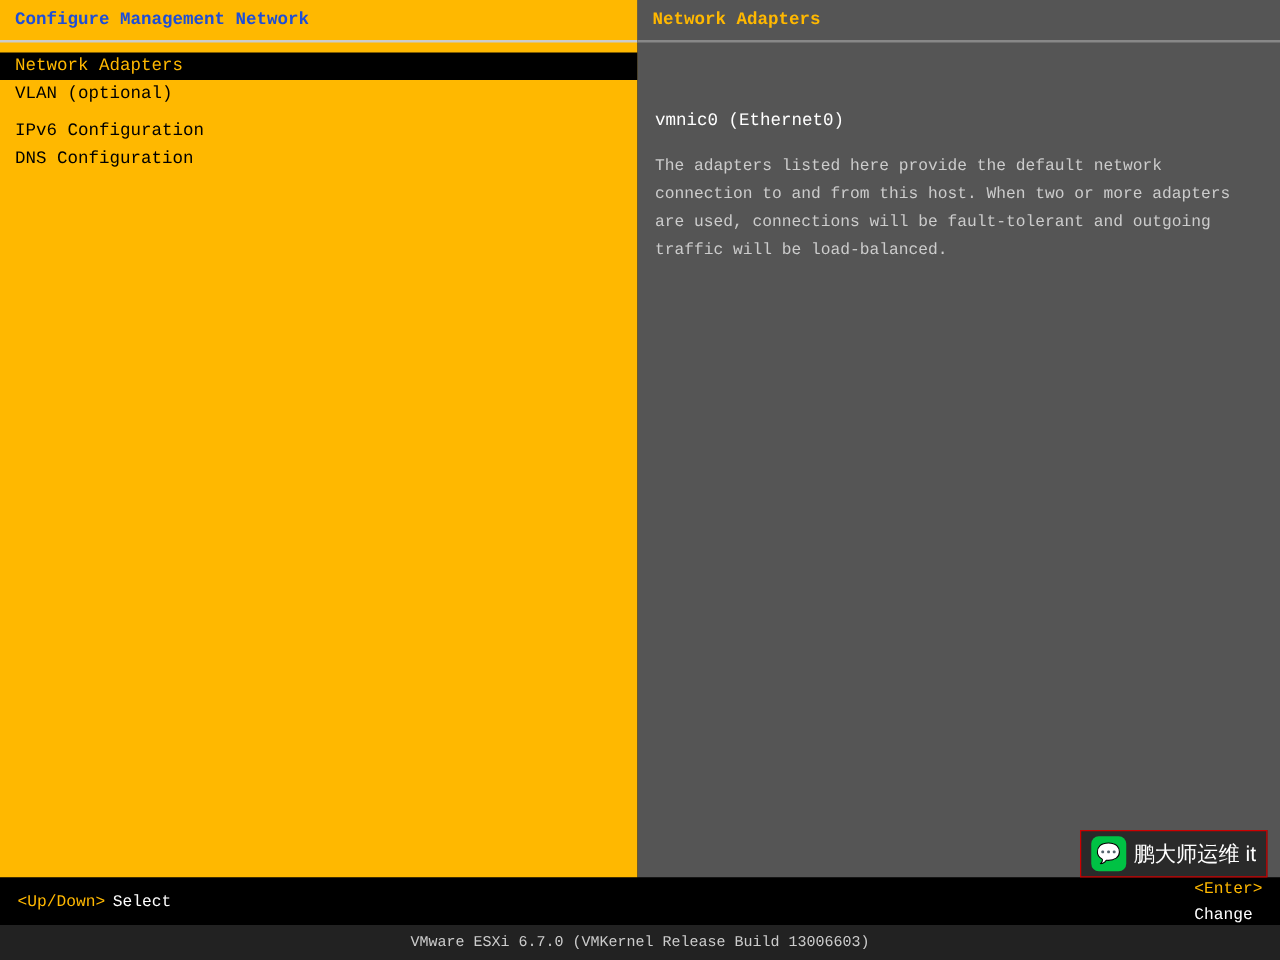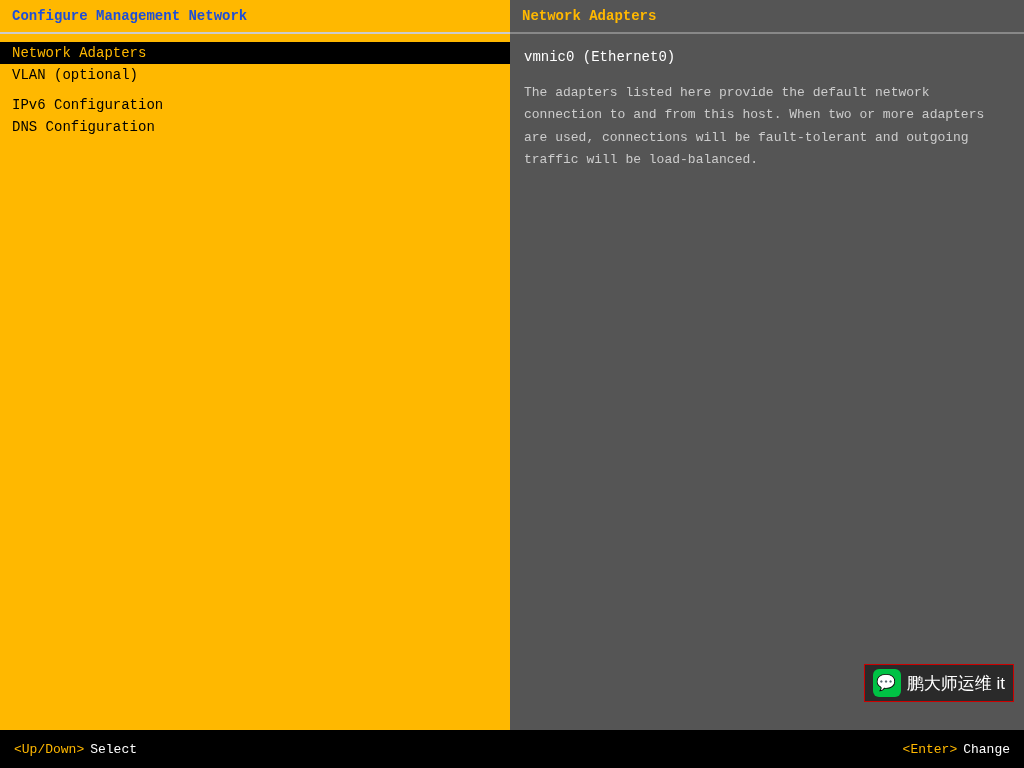--- a/index.html
+++ b/index.html
@@ -71,20 +71,21 @@
       color: #FFB800;
       font-weight: bold;
       font-size: 14px;
     }
     #right-content {
       flex: 1;
       padding: 12px 14px;
       color: #ddd;
       font-size: 14px;
       line-height: 1.6;
+      margin-top: 40px;
     }
     #right-content .adapter-name {
       color: #fff;
       margin-bottom: 14px;
       font-size: 14px;
     }
     #right-content .description {
       color: #ccc;
       font-size: 13px;
       line-height: 1.7;
@@ -99,20 +100,21 @@
       gap: 48px;
     }
     #bottom-left {
       display: flex;
       align-items: center;
       gap: 6px;
     }
     #bottom-right {
       display: flex;
       gap: 6px;
+      flex-direction: column;
     }
     .key-label {
       color: #FFB800;
       font-size: 13px;
     }
     .key-action {
       color: #ffffff;
       font-size: 13px;
     }
     #footer-bar {
@@ -189,20 +191,23 @@
       <div id="bottom-left">
         <span class="key-label">&lt;Up/Down&gt;</span>
         <span class="key-action">Select</span>
       </div>
       <div id="bottom-right">
         <span class="key-label">&lt;Enter&gt;</span>
         <span class="key-action">Change</span>
       </div>
     </div>
 
+    <div id="footer-bar">
+      <span>VMware ESXi 6.7.0 (VMKernel Release Build 13006603)</span>
+    </div>
   </div>
 
   <div id="watermark-area">
     <div id="watermark-icon">
       <span>💬</span>
     </div>
     <span id="watermark-text">鹏大师运维 it</span>
   </div>
 </div>
 

